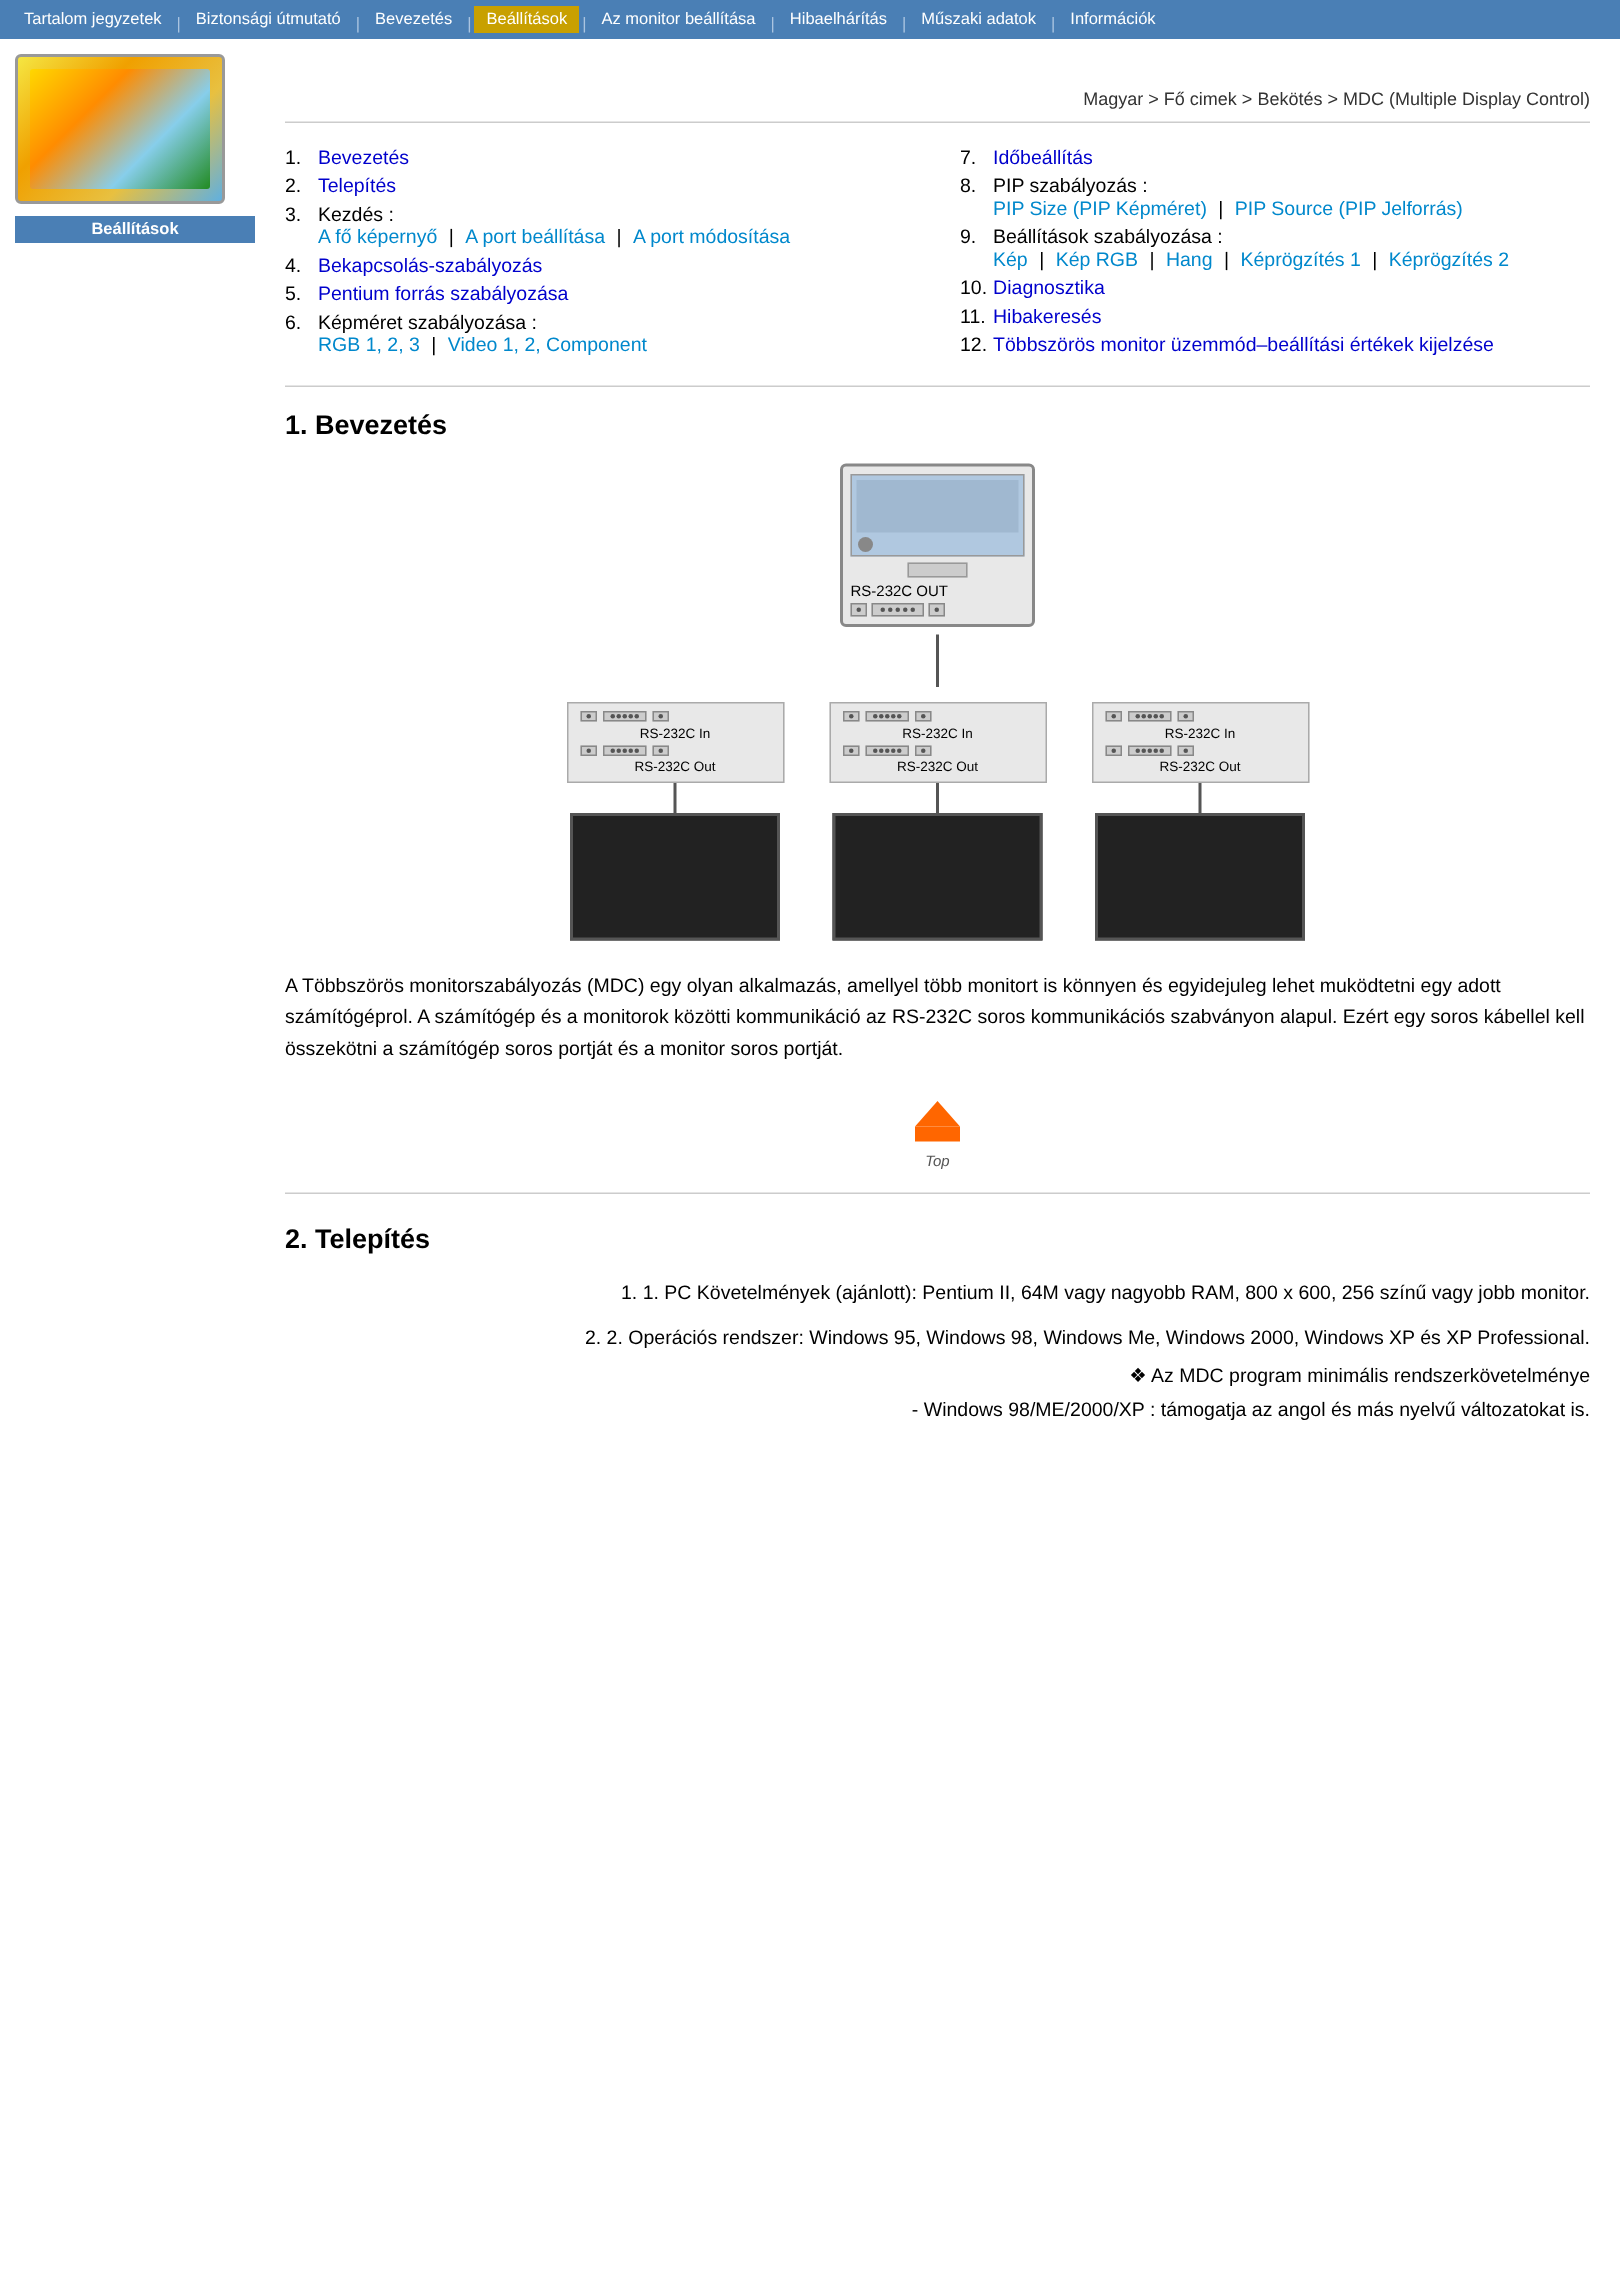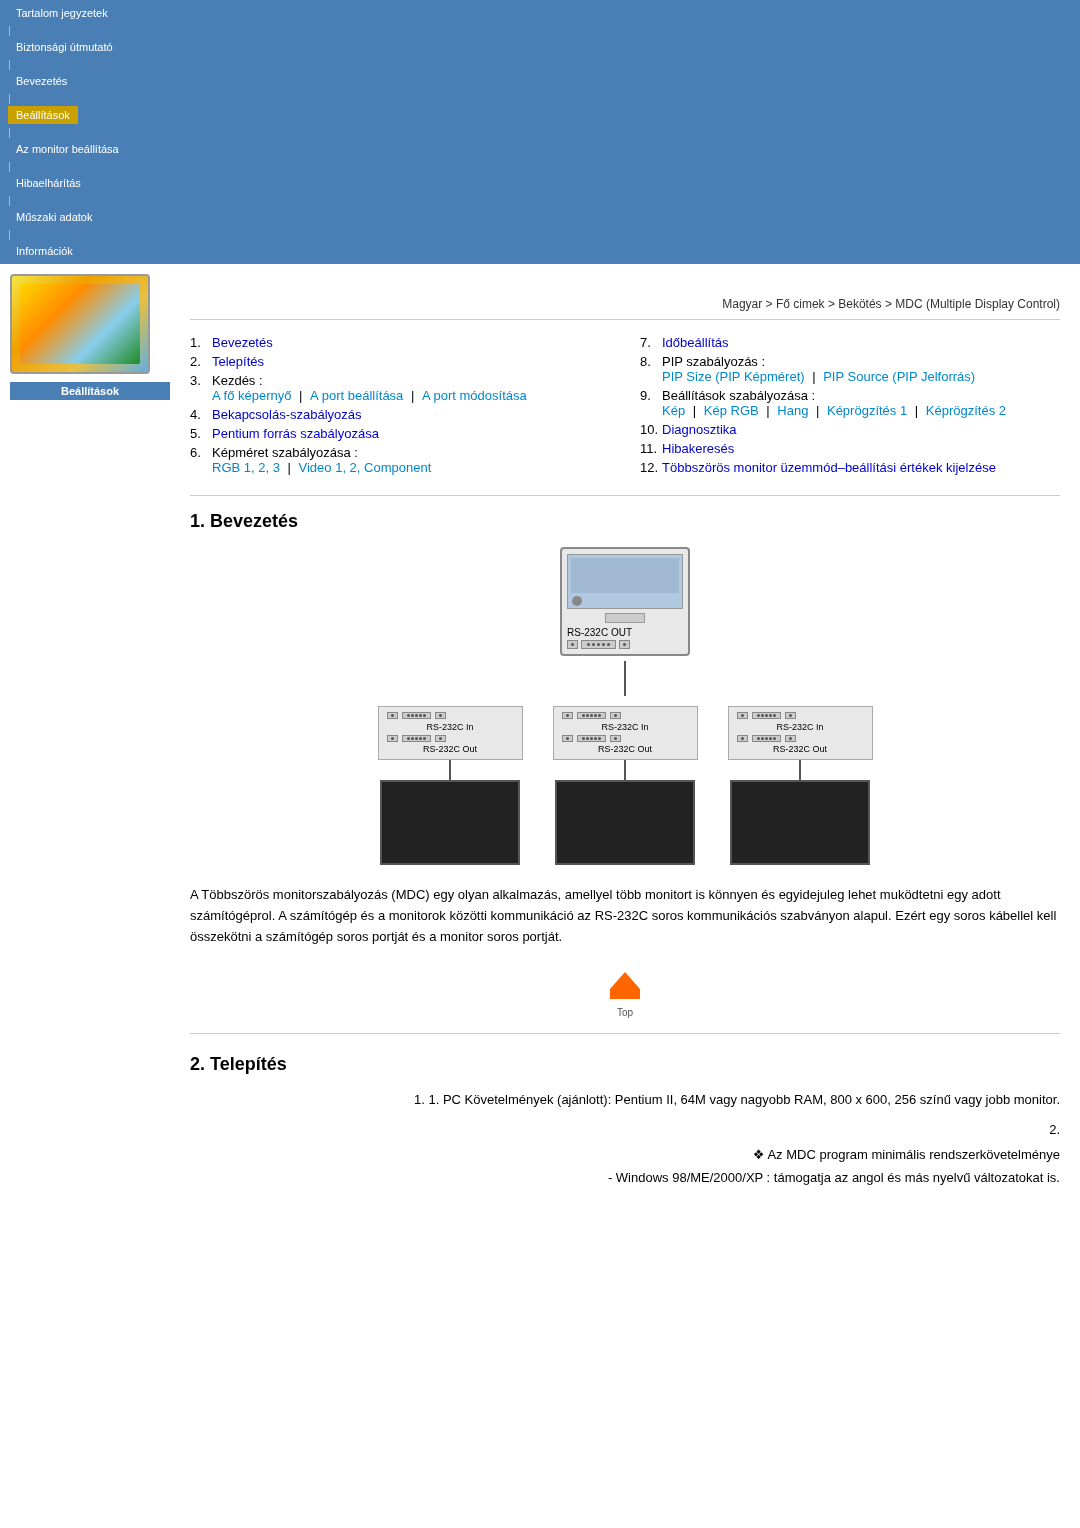--- a/index.html
+++ b/index.html
@@ -8,24 +8,23 @@
       font-size: 13px;
       background: #fff;
       color: #000;
       width: 1080px;
     }
 
     
     .nav-bar {
       background: #4a7fb5;
       display: flex;
-      align-items: flex-start;
+      align-items: flex-end;
       padding: 4px 8px;
       gap: 2px;
-      flex-direction: column;
     }
     .nav-item {
       color: #fff;
       font-size: 11px;
       padding: 3px 8px;
       cursor: pointer;
       white-space: nowrap;
     }
     .nav-item.active {
       background: #c8a000;
@@ -251,20 +250,21 @@
     .top-button {
       display: flex;
       justify-content: center;
       margin: 15px 0;
     }
     .top-btn {
       display: flex;
       flex-direction: column;
       align-items: center;
       cursor: pointer;
+      font-style: italic;
     }
 
     
     .section2 {
       margin-top: 20px;
     }
 
     .install-list {
       list-style: none;
       padding: 0;
@@ -576,20 +576,21 @@
       <hr>
     </div>
 
     <div class="section2">
       <h2 class="section-heading">2. Telepítés</h2>
       <ol class="install-list" style="list-style:none;padding:0;text-align:right;">
         <li data-num="1" style="margin-bottom:10px;line-height:1.5;">
           <span>1. <span>PC Követelmények (ajánlott): Pentium II, 64M vagy nagyobb RAM, 800 x 600, 256 színű vagy jobb monitor.</span></span>
         </li>
         <li data-num="2" style="margin-bottom:10px;line-height:1.5;">
+          <span>2. <span>Operációs rendszer: Windows 95, Windows 98, Windows Me, Windows 2000, Windows XP és XP Professional.</span></span>
           <ul style="list-style:none;padding-left:25px;margin-top:6px;">
             <li style="margin-bottom:4px;">
               ❖ <span>Az MDC program minimális rendszerkövetelménye</span>
               <ul style="list-style:none;padding-left:15px;margin-top:3px;">
                 <li>
                   - <span>Windows 98/ME/2000/XP : támogatja az angol és más nyelvű változatokat is.</span>
                 </li>
               </ul>
             </li>
           </ul>

